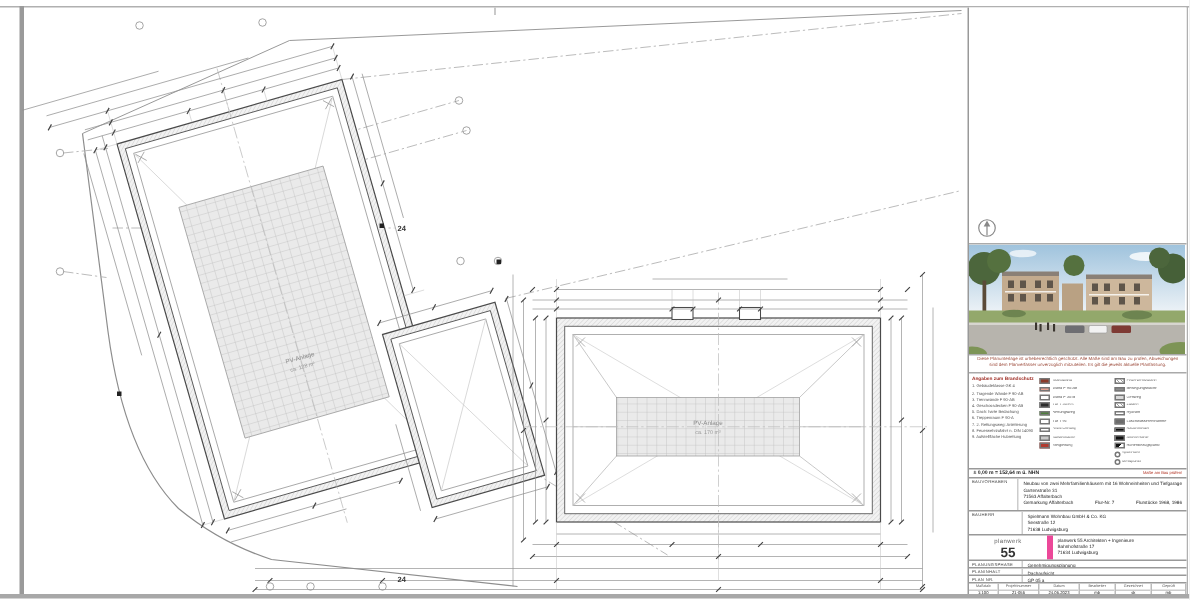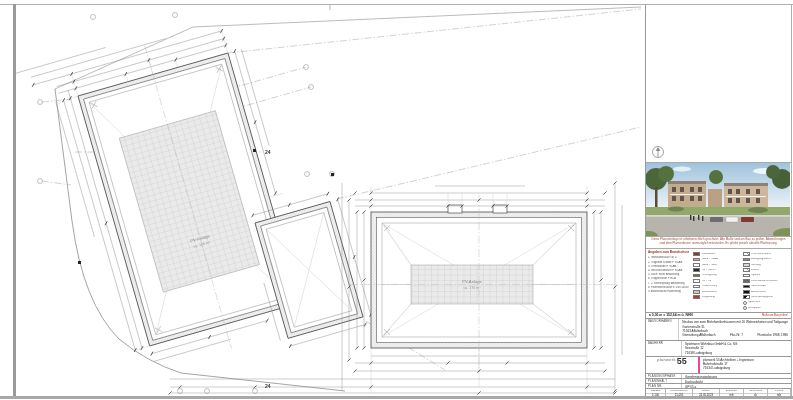--- a/index.html
+++ b/index.html
@@ -33,21 +33,21 @@
   .lvl{font-size:3.4px;font-weight:bold;color:#222;line-height:1;}
   .lvl-note{font-size:2.7px;color:#b03020;line-height:1;}
   .tb-row{border-top:1px solid #999;box-sizing:border-box;display:flex;}
   .tb-label{width:36px;padding:1px 2px;box-sizing:border-box;font-size:2.8px;letter-spacing:.2px;
             color:#444;text-transform:uppercase;line-height:1.2;border-right:1px solid #ccc;}
   .tb-value{flex:1;padding:1px 3px;box-sizing:border-box;font-size:3.1px;line-height:1.35;color:#222;}
   .tb-value .vline{white-space:nowrap;overflow:hidden;}
   .vsplit{display:flex;justify-content:space-between;}
   .row-bv{height:22px;} .row-bh{height:16px;} .row-pv{height:17px;}
   .row-s{height:5px;} .row-s .tb-label,.row-s .tb-value{padding-top:.5px;padding-bottom:0;}
-  .logo-cell{width:52px;border-right:2px solid #ec4899;display:flex;align-items:flex-start;justify-content:center;gap:1px;}
+  .logo-cell{width:52px;border-right:4px solid #ec4899;display:flex;align-items:center;justify-content:center;gap:1px;flex-direction:column;}
   .logo-word{font-size:4px;color:#666;letter-spacing:.3px;}
   .logo-55{font-size:9px;font-weight:bold;color:#333;line-height:1;}
   .tb-table{height:8px;border-top:1px solid #999;box-sizing:border-box;display:grid;
             grid-template-columns:20px 27px 27px 24px 24px 23px;}
   .tb-cell{border-right:1px solid #bbb;box-sizing:border-box;text-align:center;overflow:hidden;}
   .tb-cell .h{font-size:2.5px;color:#555;line-height:1.45;border-bottom:1px solid #ccc;white-space:nowrap;}
   .tb-cell .v{font-size:2.8px;color:#222;line-height:1.4;white-space:nowrap;}
 </style>
 </head>
 <body>

